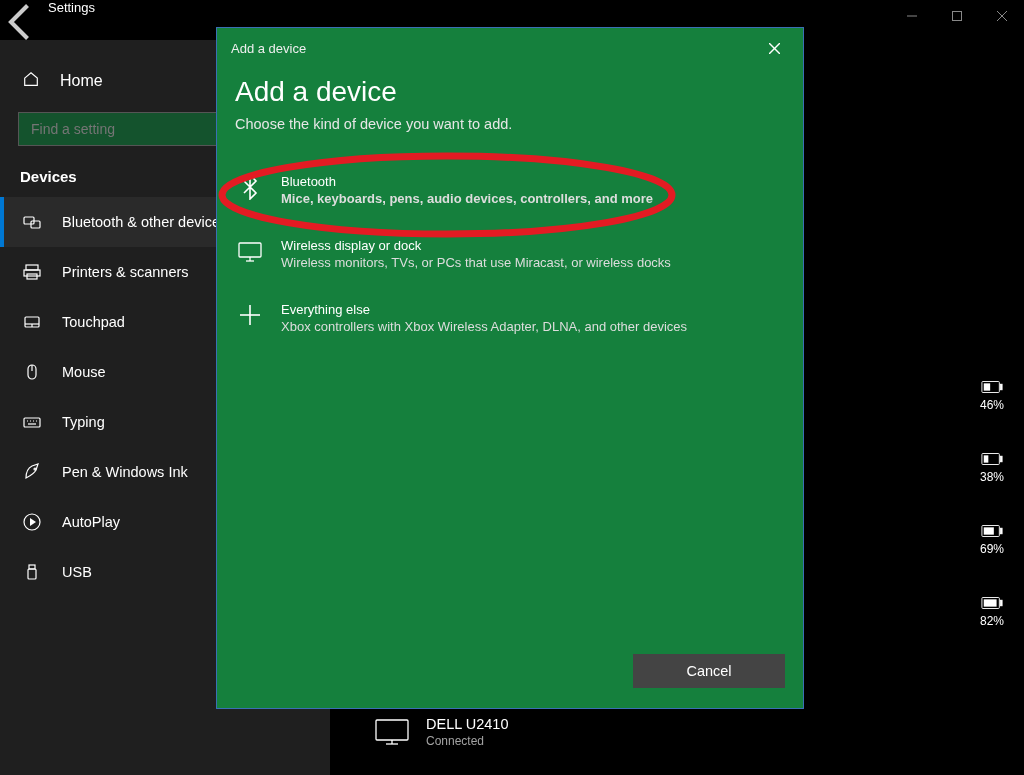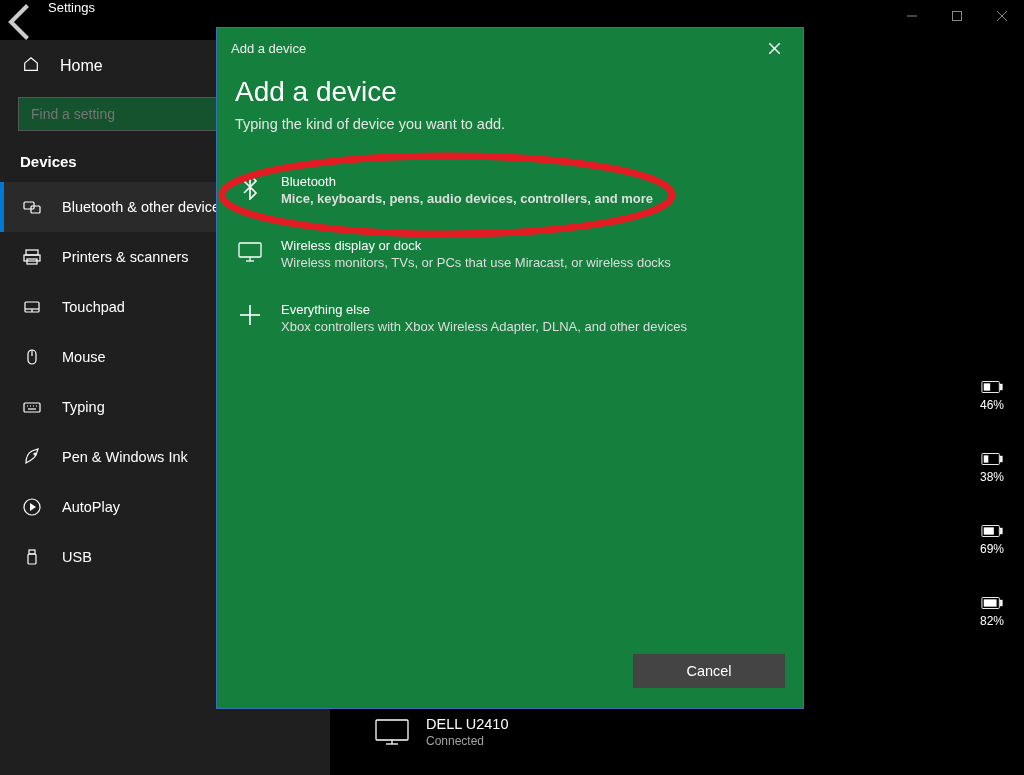--- a/index.html
+++ b/index.html
@@ -8,21 +8,21 @@
   
   
   .titlebar { position: absolute; top: 0; left: 0; right: 0; height: 40px; display: flex; align-items: flex-start; }
   .titlebar .back { width: 44px; text-align: center; color: #bbb; font-size: 16px; }
   .titlebar .title { font-size: 13px; color: #fff; margin-left: 4px; }
   .titlebar .controls { margin-left: auto; display: flex; }
   .titlebar .ctrl { width: 45px; height: 32px; display: flex; align-items: center; justify-content: center; color: #888; }
   .titlebar .ctrl svg { width: 10px; height: 10px; stroke: currentColor; fill: none; }
   
   
-  .sidebar { position: absolute; left: 0; top: 40px; width: 330px; bottom: 0; background: #1f1f1f; padding-top: 5px; }
+  .sidebar { position: absolute; left: 0; top: 40px; width: 330px; bottom: 0; background: #1f1f1f; padding-top: 20px; }
   .sidebar-home { display: flex; align-items: center; height: 42px; padding-left: 22px; gap: 20px; }
   .sidebar-home svg { width: 18px; height: 18px; stroke: #fff; fill: none; stroke-width: 1.3; }
   .search-wrap { padding: 0 18px; margin: 10px 0 22px; }
   .search { width: 100%; height: 34px; background: #14532d; border: 1px solid #555; color: #999; padding: 0 12px; font-size: 14px; outline: none; }
   .section-header { padding: 0 20px 12px; font-weight: 600; font-size: 15px; }
   .nav-item { display: flex; align-items: center; height: 50px; padding-left: 22px; gap: 20px; cursor: pointer; }
   .nav-item.selected { border-left: 4px solid #0078d4; padding-left: 18px; background: #2a2a2a; }
   .nav-icon { width: 20px; height: 20px; display: flex; align-items: center; justify-content: center; }
   .nav-icon svg { width: 20px; height: 20px; stroke: #fff; fill: none; stroke-width: 1.2; }
   .nav-label { font-size: 14.5px; white-space: nowrap; }
@@ -238,21 +238,21 @@
       <span class="dlg-header-title">Add a device</span>
       <div class="dlg-close">
         <svg viewBox="0 0 11 11">
             <line x1="0" y1="0" x2="11" y2="11"></line>
             <line x1="11" y1="0" x2="0" y2="11"></line>
           </svg>
       </div>
     </div>
     <div class="dlg-body">
       <div class="dlg-title">Add a device</div>
-      <div class="dlg-sub">Typing the kind of device you want to add.</div>
+      <div class="dlg-sub">Choose the kind of device you want to add.</div>
 
       <div class="opt">
         <span class="opt-icon">
             <svg viewBox="0 0 26 26">
               <path d="M7 7 L19 19 L13 25 V1 L19 7 L7 19" stroke-width="1.6"></path>
             </svg>
           </span>
         <div class="opt-text">
           <div class="opt-title">Bluetooth</div>
           <div class="opt-desc">Mice, keyboards, pens, audio devices, controllers, and more</div>

